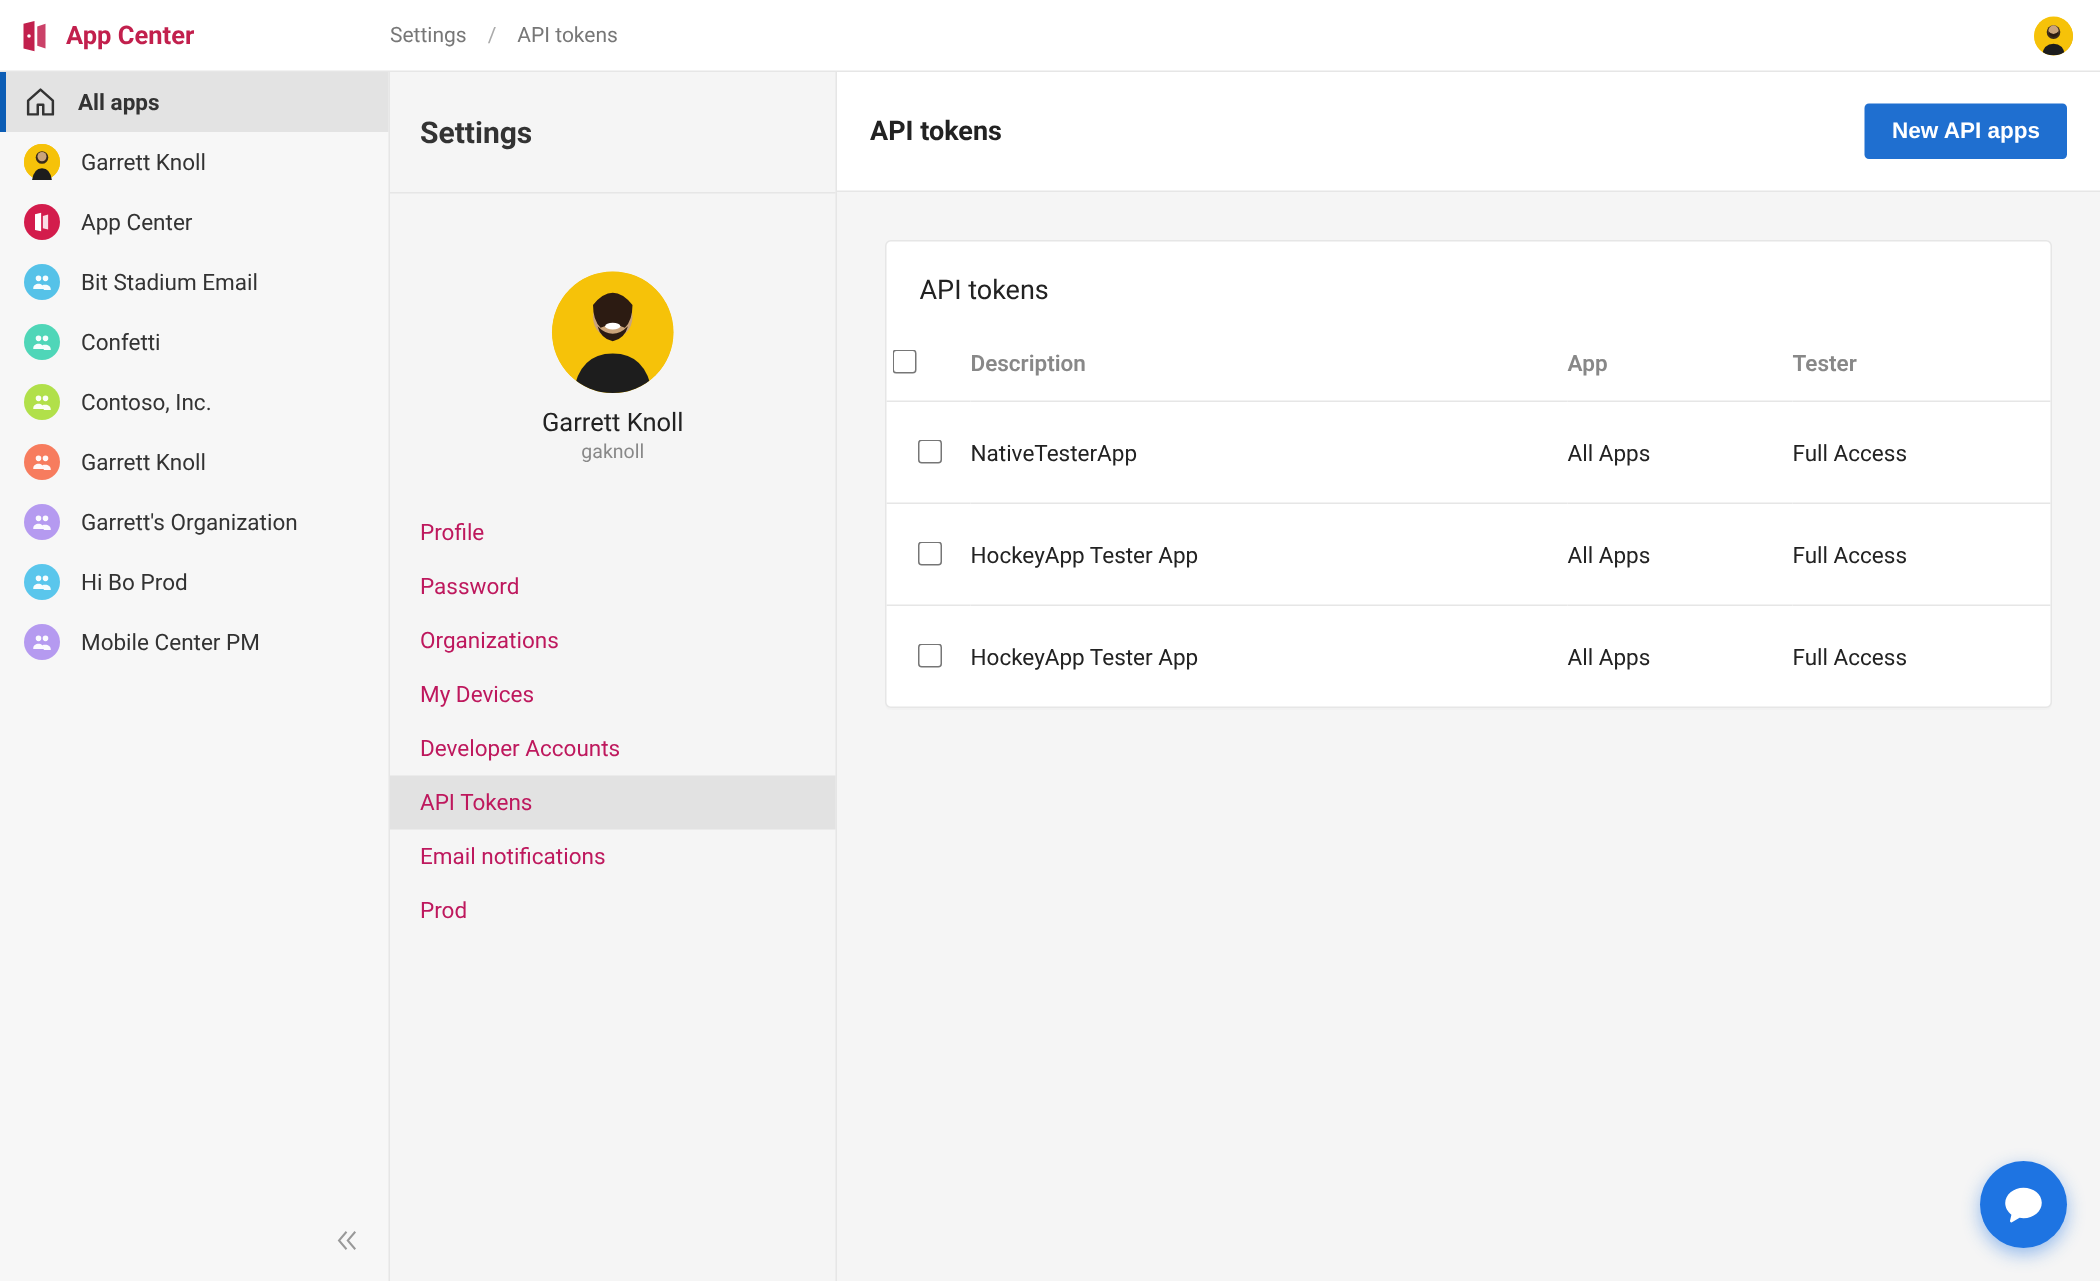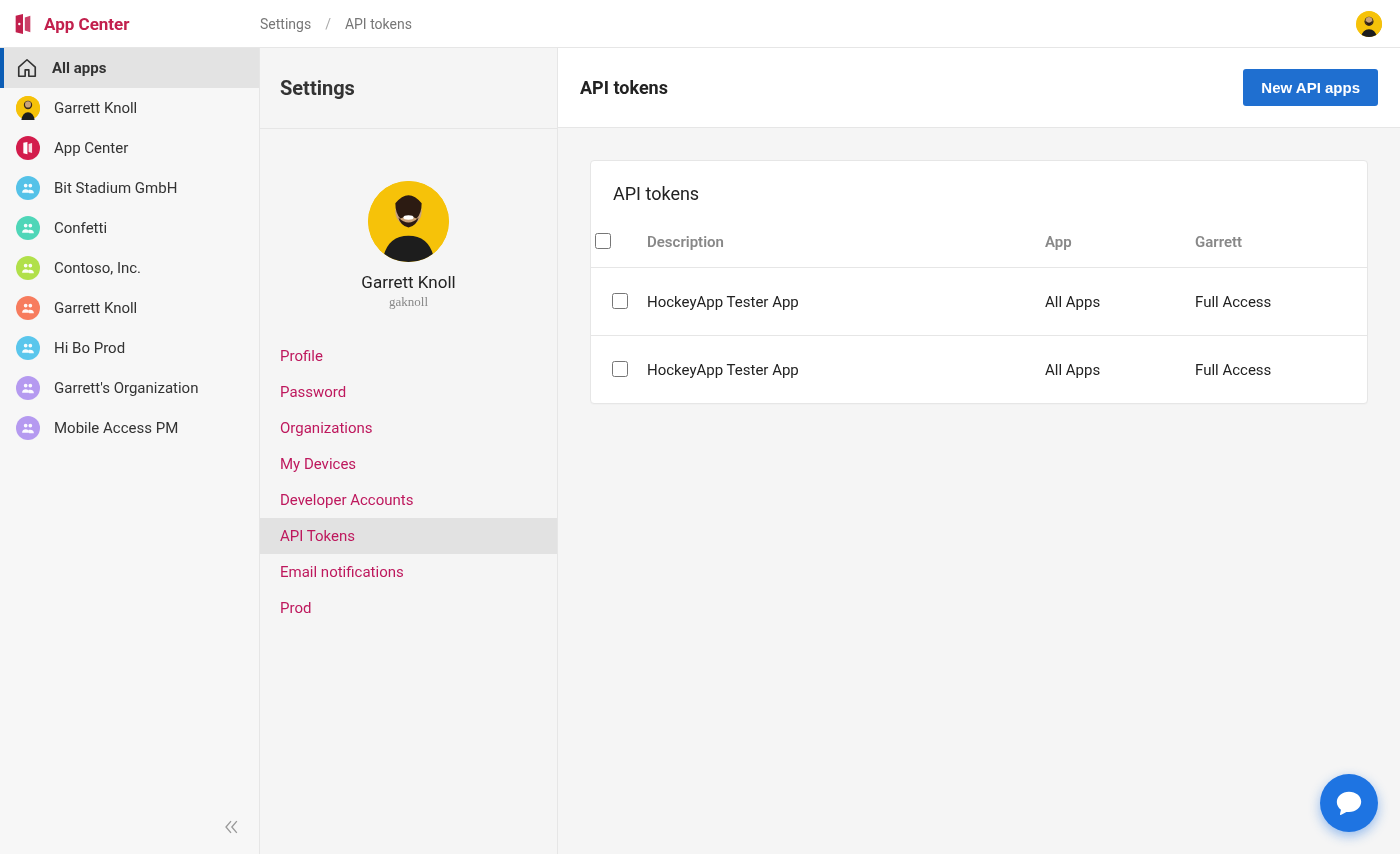--- a/index.html
+++ b/index.html
@@ -71,21 +71,21 @@
   }
   .settings-header{
     height:80px;display:flex;align-items:center;padding:0 20px;
     border-bottom:1px solid var(--border);
     font-size:20px;font-weight:700;color:#333;
   }
   .profile-block{display:flex;flex-direction:column;align-items:center;padding:52px 0 28px;}
   .avatar-lg{width:81px;height:81px;border-radius:50%;overflow:hidden;background:#f6c20a;display:flex;align-items:center;justify-content:center;}
   .avatar-lg svg{width:100%;height:100%;}
   .profile-name{margin-top:10px;font-size:17px;color:#222;}
-  .profile-user{color:#888;font-size:13px;margin-top:2px;font-family:Liberation Serif, serif;}
+  .profile-user{color:#888;font-size:13px;margin-top:2px;}
   .settings-nav{list-style:none;margin:0;padding:0;}
   .settings-nav li{
     padding:0 20px;height:36px;display:flex;align-items:center;
     font-size:15px;color:#be185d;cursor:pointer;
   }
   .settings-nav li.active{background:#e2e2e2;}
 
   
   .main{flex:1;background:var(--panel-bg);display:flex;flex-direction:column;overflow:auto;}
   .main-header{
@@ -189,21 +189,21 @@
             </svg>
           </span>
           <span class="label">App Center</span>
         </li>
         <li class="side-item">
           <span class="org-dot" style="background: rgb(85, 194, 232);">
             <svg class="people-svg" viewBox="0 0 24 24">
               <path d="M8 11a3.2 3.2 0 1 0 0-6.4A3.2 3.2 0 0 0 8 11zm8 0a3.2 3.2 0 1 0 0-6.4A3.2 3.2 0 0 0 16 11zM2 19c0-3 3-5 6-5s6 2 6 5v1H2zm12 0c0-1.3-.5-2.5-1.3-3.5 1-.3 2-.5 3.3-.5 3 0 6 2 6 5v1h-8z"></path>
             </svg>
           </span>
-          <span class="label">Bit Stadium GmbH</span>
+          <span class="label">Bit Stadium Email</span>
         </li>
         <li class="side-item">
           <span class="org-dot" style="background: rgb(79, 214, 184);">
             <svg class="people-svg" viewBox="0 0 24 24">
               <path d="M8 11a3.2 3.2 0 1 0 0-6.4A3.2 3.2 0 0 0 8 11zm8 0a3.2 3.2 0 1 0 0-6.4A3.2 3.2 0 0 0 16 11zM2 19c0-3 3-5 6-5s6 2 6 5v1H2zm12 0c0-1.3-.5-2.5-1.3-3.5 1-.3 2-.5 3.3-.5 3 0 6 2 6 5v1h-8z"></path>
             </svg>
           </span>
           <span class="label">Confetti</span>
         </li>
         <li class="side-item">
@@ -216,42 +216,42 @@
         </li>
         <li class="side-item">
           <span class="org-dot" style="background: rgb(247, 124, 94);">
             <svg class="people-svg" viewBox="0 0 24 24">
               <path d="M8 11a3.2 3.2 0 1 0 0-6.4A3.2 3.2 0 0 0 8 11zm8 0a3.2 3.2 0 1 0 0-6.4A3.2 3.2 0 0 0 16 11zM2 19c0-3 3-5 6-5s6 2 6 5v1H2zm12 0c0-1.3-.5-2.5-1.3-3.5 1-.3 2-.5 3.3-.5 3 0 6 2 6 5v1h-8z"></path>
             </svg>
           </span>
           <span class="label">Garrett Knoll</span>
         </li>
         <li class="side-item">
+          <span class="org-dot" style="background: rgb(181, 154, 240);">
+            <svg class="people-svg" viewBox="0 0 24 24">
+              <path d="M8 11a3.2 3.2 0 1 0 0-6.4A3.2 3.2 0 0 0 8 11zm8 0a3.2 3.2 0 1 0 0-6.4A3.2 3.2 0 0 0 16 11zM2 19c0-3 3-5 6-5s6 2 6 5v1H2zm12 0c0-1.3-.5-2.5-1.3-3.5 1-.3 2-.5 3.3-.5 3 0 6 2 6 5v1h-8z"></path>
+            </svg>
+          </span>
+          <span class="label">Garrett's Organization</span>
+        </li>
+        <li class="side-item">
           <span class="org-dot" style="background: rgb(90, 198, 236);">
             <svg class="people-svg" viewBox="0 0 24 24">
               <path d="M8 11a3.2 3.2 0 1 0 0-6.4A3.2 3.2 0 0 0 8 11zm8 0a3.2 3.2 0 1 0 0-6.4A3.2 3.2 0 0 0 16 11zM2 19c0-3 3-5 6-5s6 2 6 5v1H2zm12 0c0-1.3-.5-2.5-1.3-3.5 1-.3 2-.5 3.3-.5 3 0 6 2 6 5v1h-8z"></path>
             </svg>
           </span>
           <span class="label">Hi Bo Prod</span>
         </li>
         <li class="side-item">
           <span class="org-dot" style="background: rgb(181, 154, 240);">
             <svg class="people-svg" viewBox="0 0 24 24">
               <path d="M8 11a3.2 3.2 0 1 0 0-6.4A3.2 3.2 0 0 0 8 11zm8 0a3.2 3.2 0 1 0 0-6.4A3.2 3.2 0 0 0 16 11zM2 19c0-3 3-5 6-5s6 2 6 5v1H2zm12 0c0-1.3-.5-2.5-1.3-3.5 1-.3 2-.5 3.3-.5 3 0 6 2 6 5v1h-8z"></path>
             </svg>
           </span>
-          <span class="label">Garrett's Organization</span>
-        </li>
-        <li class="side-item">
-          <span class="org-dot" style="background: rgb(181, 154, 240);">
-            <svg class="people-svg" viewBox="0 0 24 24">
-              <path d="M8 11a3.2 3.2 0 1 0 0-6.4A3.2 3.2 0 0 0 8 11zm8 0a3.2 3.2 0 1 0 0-6.4A3.2 3.2 0 0 0 16 11zM2 19c0-3 3-5 6-5s6 2 6 5v1H2zm12 0c0-1.3-.5-2.5-1.3-3.5 1-.3 2-.5 3.3-.5 3 0 6 2 6 5v1h-8z"></path>
-            </svg>
-          </span>
-          <span class="label">Mobile Access PM</span>
+          <span class="label">Mobile Center PM</span>
         </li>
       </ul>
     <div class="sidebar-footer">
       <button class="collapse-btn">
         <svg viewBox="0 0 24 24">
           <path fill="none" stroke="#999" stroke-width="1.6" d="M12 5 L6 12 L12 19 M19 5 L13 12 L19 19"></path>
         </svg>
       </button>
     </div>
   </aside>
@@ -296,24 +296,30 @@
       <div class="card">
         <div class="card-title">API tokens</div>
         <table class="tokens">
           <thead>
             <tr>
               <th class="col-check">
                 <input type="checkbox" class="check" style="">
               </th>
               <th class="col-desc">Description</th>
               <th class="col-app">App</th>
-              <th class="col-access">Garrett</th>
+              <th class="col-access">Tester</th>
             </tr>
           </thead>
           <tbody id="tokens-body">
+              <tr>
+                <td class="col-check"><input type="checkbox" class="check" style=""></td>
+                <td class="col-desc">NativeTesterApp</td>
+                <td class="col-app">All Apps</td>
+                <td class="col-access">Full Access</td>
+              </tr>
               <tr>
                 <td class="col-check"><input type="checkbox" class="check" style=""></td>
                 <td class="col-desc">HockeyApp Tester App</td>
                 <td class="col-app">All Apps</td>
                 <td class="col-access">Full Access</td>
               </tr>
               <tr>
                 <td class="col-check"><input type="checkbox" class="check" style=""></td>
                 <td class="col-desc">HockeyApp Tester App</td>
                 <td class="col-app">All Apps</td>

